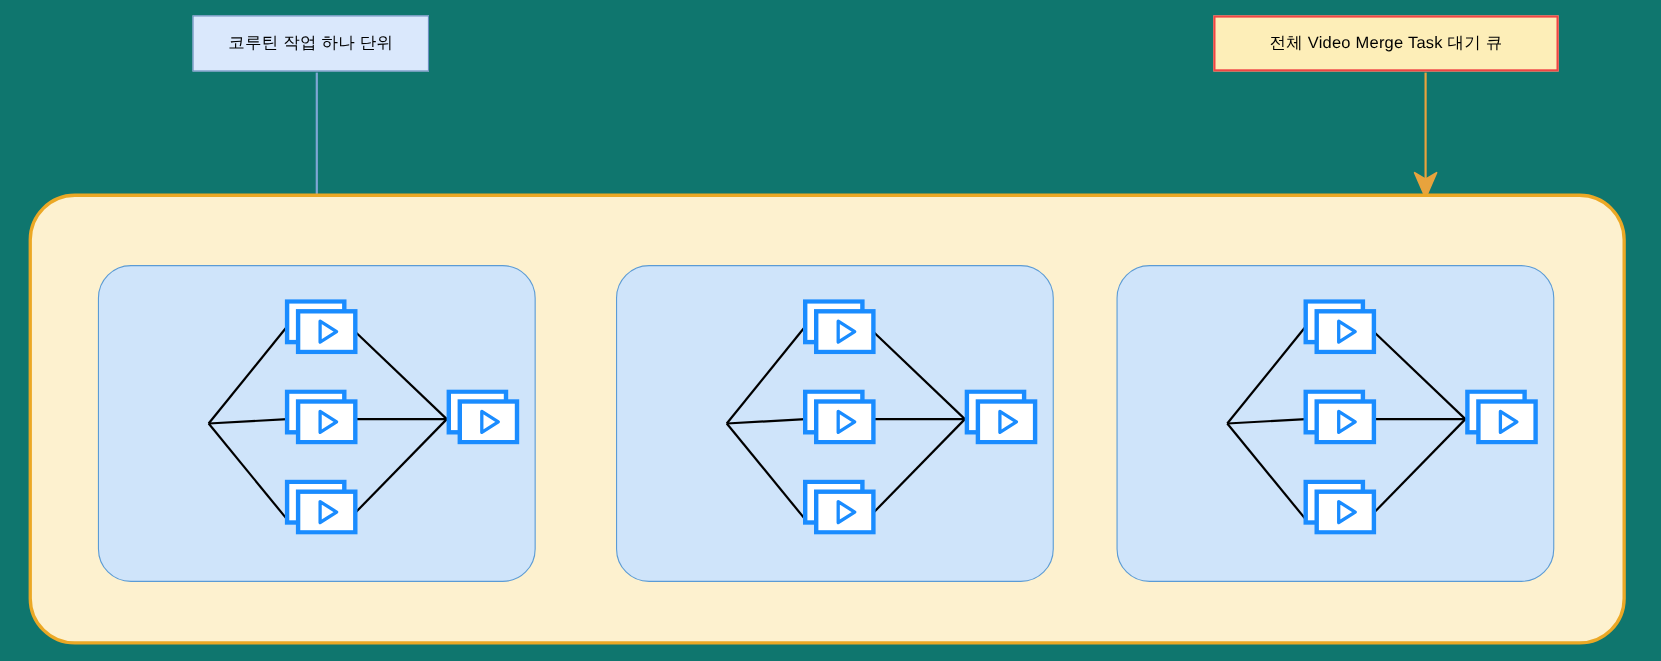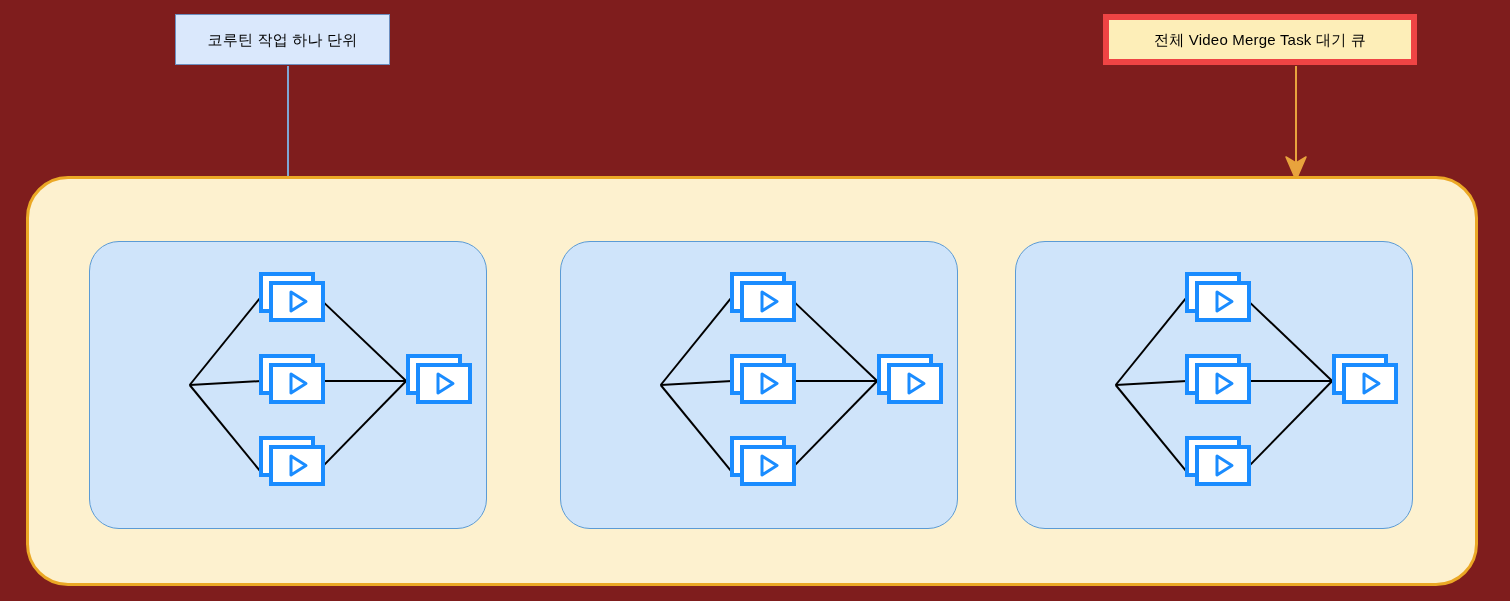--- a/index.html
+++ b/index.html
@@ -4,21 +4,21 @@
 <style>
   html, body {
     margin: 0;
     padding: 0;
     background: #000000;
   }
   #canvas {
     position: relative;
     width: 1510px;
     height: 601px;
-    background: #7f1d1d;
+    background: #0f766e;
     overflow: hidden;
     font-family: "Liberation Sans", sans-serif;
   }
 
   
   .label-box {
     position: absolute;
     box-sizing: border-box;
     display: flex;
     align-items: center;
@@ -36,21 +36,21 @@
     height: 51px;
     background: #dae8fc;
     border: 1px solid #6c8ebf;
   }
   #label-queue {
     left: 1103px;
     top: 14px;
     width: 314px;
     height: 51px;
     background: #fdeeb8;
-    border: 6px solid #ef4444;
+    border: 2px solid #ef4444;
   }
 
   
   .arrow-svg {
     position: absolute;
     overflow: visible;
     pointer-events: none;
   }
   #arrow-coroutine-svg { left: 0; top: 0; width: 1510px; height: 601px; }
   #arrow-queue-svg { left: 0; top: 0; width: 1510px; height: 601px; }

